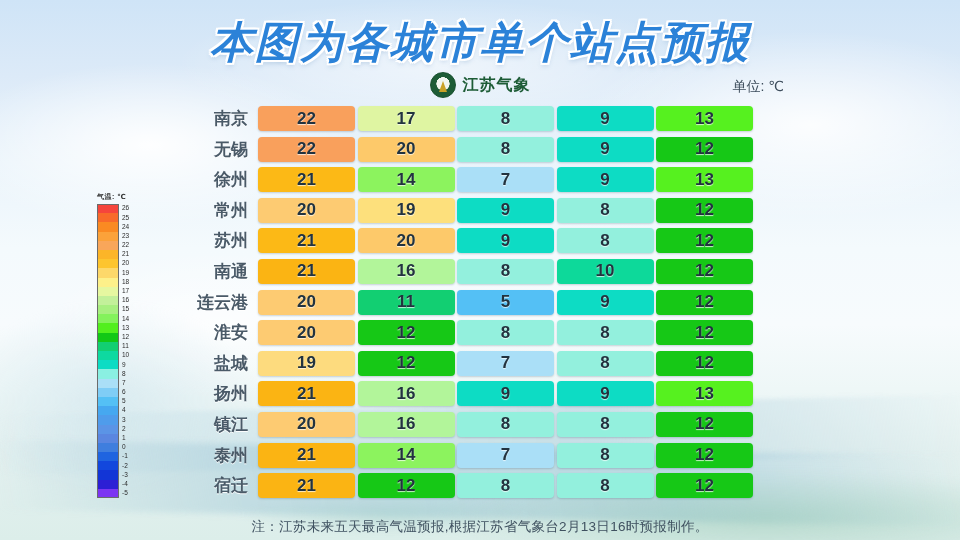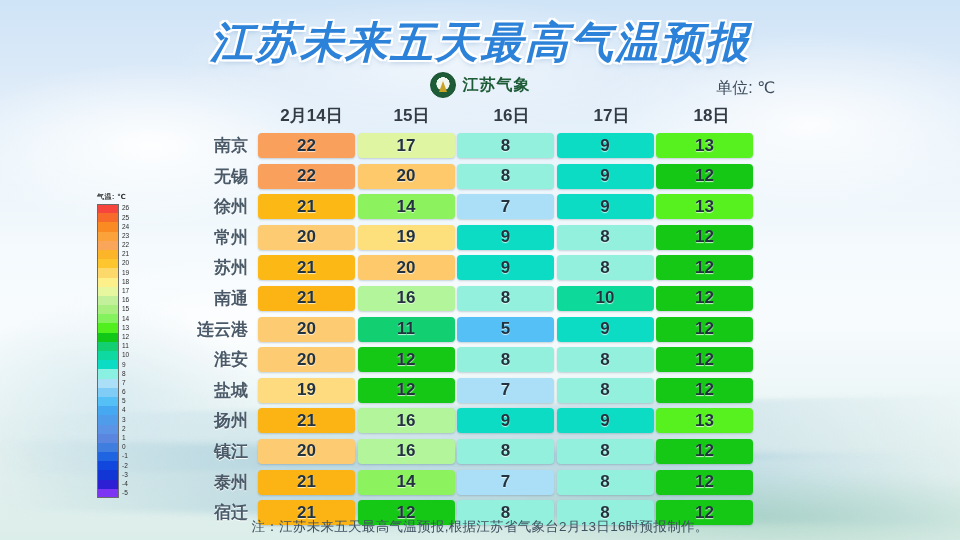--- a/index.html
+++ b/index.html
@@ -48,21 +48,21 @@
     width:26px;height:26px;border-radius:50%;
     background:radial-gradient(circle at 50% 45%,#f1f6ef 0 36%,#1d5c36 38% 100%);
     border:1.5px solid #17502e;position:relative;box-sizing:border-box;
     display:flex;align-items:center;justify-content:center;
   }
   .logo-badge .pagoda{
     width:0;height:0;border-left:4px solid transparent;border-right:4px solid transparent;
     border-bottom:11px solid #c9a227;position:relative;top:1px;
   }
   .brand-text{font-size:16px;font-weight:bold;color:#1d5c36;letter-spacing:1px;}
-  #unit{position:absolute;right:185px;top:78px;font-size:16px;color:#3d4d5c;}
+  #unit{position:absolute;right:176px;top:78px;font-size:14px;color:#3d4d5c;}
 
   
   #legend{position:absolute;left:97px;top:192px;width:44px;}
   #legend-title{font-size:7px;color:#333;font-weight:bold;margin-bottom:2px;letter-spacing:.5px;white-space:nowrap;}
   .legend-scale{position:relative;width:40px;}
   .legend-row{display:flex;align-items:center;height:9.2px;}
   .legend-swatch{width:22px;height:9.2px;border-left:1px solid #6b6b6b;border-right:1px solid #6b6b6b;box-sizing:border-box;}
   .legend-row:first-child .legend-swatch{border-top:1px solid #6b6b6b;}
   .legend-row:last-child .legend-swatch{border-bottom:1px solid #6b6b6b;}
   .legend-label{font-size:6.5px;color:#2b2b2b;margin-left:3px;line-height:1;}
@@ -91,21 +91,21 @@
 <div class="wash cloud1"></div>
 <div class="wash cloud2"></div>
 <div class="wash cloud3"></div>
 <div class="wash cloud4"></div>
 <div class="wash band5"></div>
 <div class="wash band1"></div>
 <div class="wash band2"></div>
 <div class="wash band3"></div>
 <div class="wash band4"></div>
 
-<div id="title">江苏未来五天最高气温预报</div>
+<div id="title">本图为各城市单个站点预报</div>
 
 <div id="brand">
   <span class="logo-badge">
     <span class="pagoda"></span>
   </span>
   <span class="brand-text">江苏气象</span>
 </div>
 
 <div id="unit">单位: ℃</div>
 
@@ -237,27 +237,20 @@
         <div class="legend-label">-4</div>
       </div>
       <div class="legend-row">
         <div class="legend-swatch" style="background: rgb(124, 53, 242);"></div>
         <div class="legend-label">-5</div>
       </div>
     </div>
 </div>
 
 <div id="grid">
-  <div id="col-headers">
-      <div class="col-h">2月14日</div>
-      <div class="col-h">15日</div>
-      <div class="col-h">16日</div>
-      <div class="col-h">17日</div>
-      <div class="col-h">18日</div>
-    </div>
   <div id="rows">
       <div class="row">
         <div class="city">南京</div>
         <div class="cell" style="background: rgb(249, 160, 92);">22</div>
         <div class="cell" style="background: rgb(223, 245, 162);">17</div>
         <div class="cell" style="background: rgb(147, 240, 221);">8</div>
         <div class="cell" style="background: rgb(13, 220, 196);">9</div>
         <div class="cell" style="background: rgb(86, 241, 31);">13</div>
       </div>
       <div class="row">

